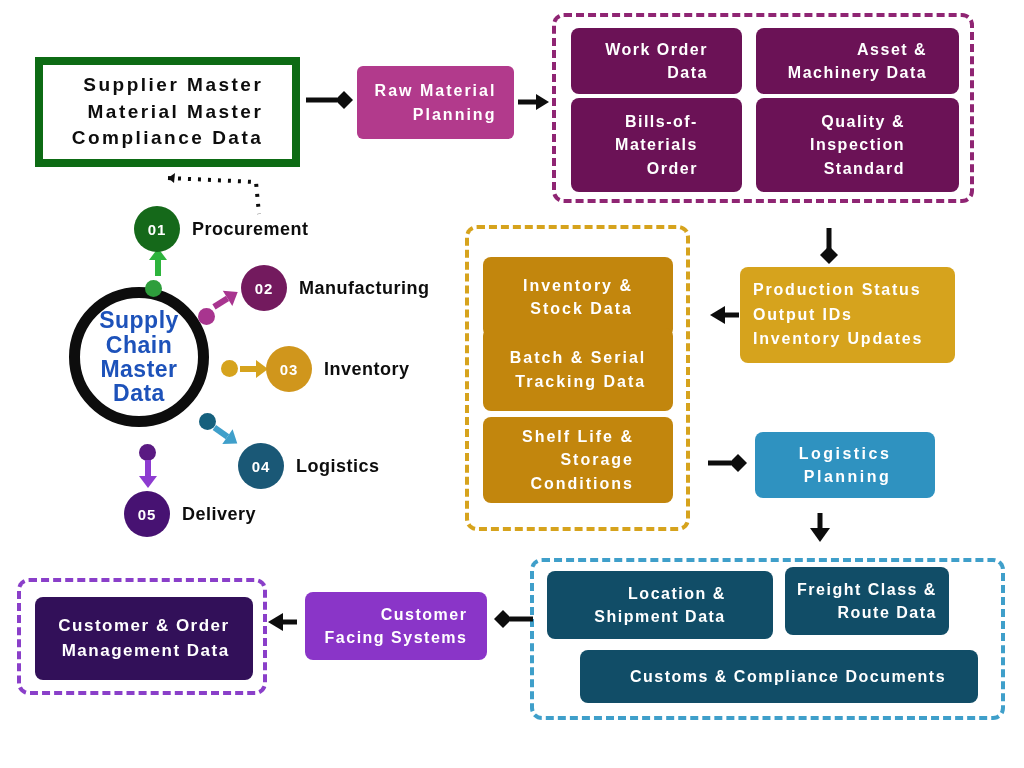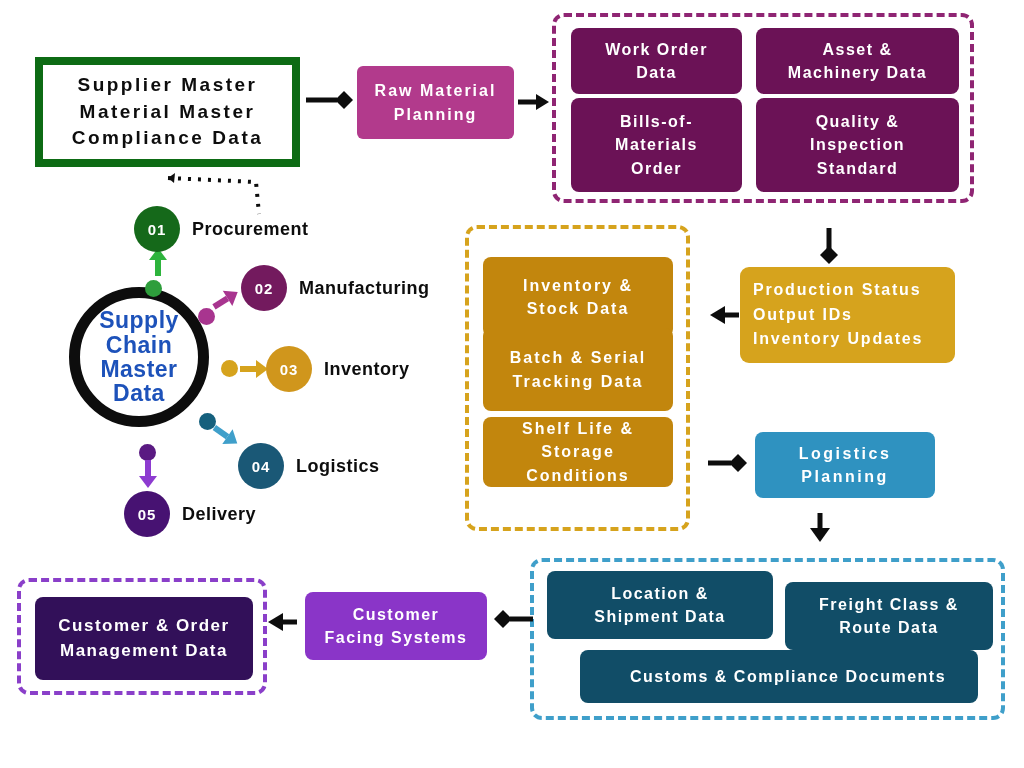--- a/index.html
+++ b/index.html
@@ -1,21 +1,21 @@
 <!DOCTYPE html>
 <html><head>
 <meta charset="utf-8">
 <style>
   * { margin:0; padding:0; box-sizing:border-box; }
   html,body { width:1024px; height:768px; background:#ffffff; overflow:hidden;
     font-family:"Liberation Sans", sans-serif; }
   #canvas { position:relative; width:1024px; height:768px; background:#fff; }
 
   .box { position:absolute; display:flex; align-items:center; justify-content:center;
-    text-align:center; color:#fff; font-weight:bold; white-space:pre-line;
+    text-align:right; color:#fff; font-weight:bold; white-space:pre-line;
     border-radius:8px; line-height:1.45; letter-spacing:1.5px; font-size:16px; }
 
   
   .supplier-box { left:35px; top:57px; width:265px; height:110px;
     border:8px solid #0d6b14; background:#fff; color:#0d0d0d; border-radius:0;
     font-size:19px; letter-spacing:2.5px; line-height:1.4; }
 
   .raw-material { left:357px; top:66px; width:157px; height:73px; background:#b23a8c;
     border-radius:6px; letter-spacing:2px; }
 
@@ -30,29 +30,29 @@
   .gold { background:#c2860d; letter-spacing:2px; }
   .teal { background:#114d67; }
 
   .work-order { left:15px; top:11px; width:171px; height:66px; }
   .asset      { left:200px; top:11px; width:203px; height:66px; }
   .bom        { left:15px; top:81px; width:171px; height:94px; }
   .quality    { left:200px; top:81px; width:203px; height:94px; }
 
   .inventory-stock { left:14px; top:28px; width:190px; height:80px; }
   .batch-serial    { left:14px; top:99px; width:190px; height:83px; }
-  .shelf-life      { left:14px; top:188px; width:190px; height:70px; }
+  .shelf-life      { left:14px; top:188px; width:190px; height:86px; }
 
   .location { left:13px; top:9px; width:226px; height:68px; }
-  .freight  { left:251px; top:20px; width:208px; height:68px; }
+  .freight  { left:251px; top:5px; width:164px; height:68px; }
   .customs  { left:46px; top:88px; width:398px; height:53px;padding-left:18px; }
 
   .production-status { left:740px; top:267px; width:215px; height:96px; background:#d6a31d;
     justify-content:flex-start; text-align:left; padding-left:13px; line-height:1.55;
-    letter-spacing:1.8px;border-radius:9px; }
+    letter-spacing:1.8px; }
   .logistics-planning { left:755px; top:432px; width:180px; height:66px; background:#2f92c0;
     letter-spacing:2.5px; }
   .customer-facing { left:305px; top:592px; width:182px; height:68px; background:#8a35c8; }
   .customer-order { left:14px; top:15px; width:218px; height:83px; background:#321059;
     font-size:17px; }
 
   
   .hub-ring { position:absolute; left:69px; top:287px; width:140px; height:140px;
     border:11px solid #0d0d0d; border-radius:50%; background:#fff;
     display:flex; align-items:center; justify-content:center; }

